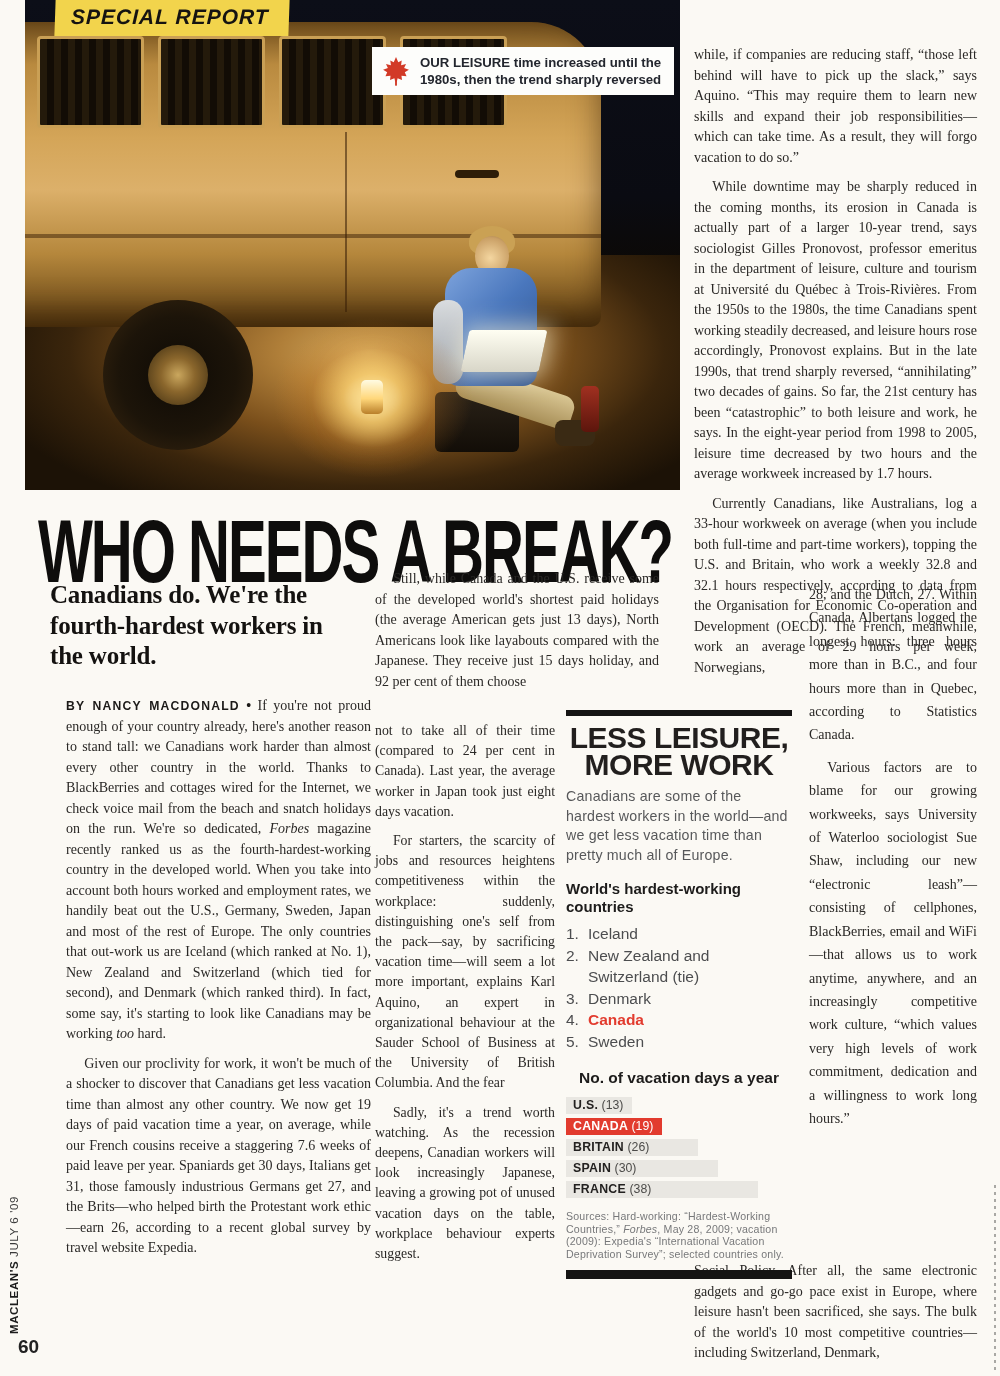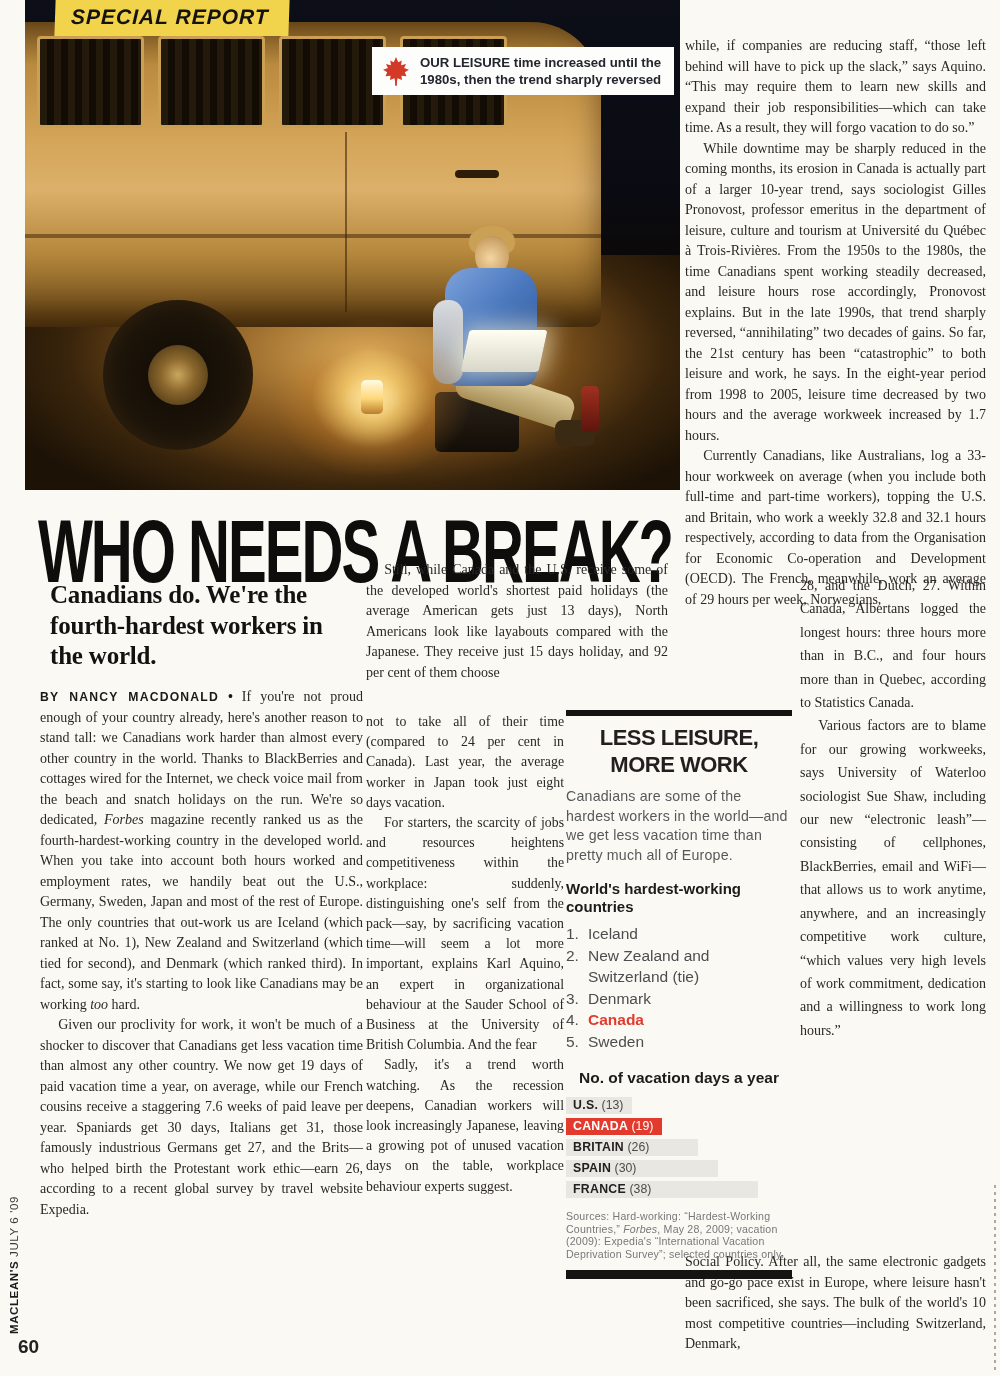--- a/index.html
+++ b/index.html
@@ -68,39 +68,39 @@
   .caption .txt{font-family:"Liberation Sans",sans-serif;font-weight:bold;font-size:13.2px;
           line-height:1.3;color:#23262e;}
 
   
   .headline{position:absolute;left:38px;top:500px;white-space:nowrap;
           font-family:"Liberation Sans",sans-serif;font-weight:bold;font-size:57px;
           letter-spacing:-2px;color:#0e0d0c;transform:scale(1.02,1.55);transform-origin:left top;}
   .deck{position:absolute;left:50px;top:580px;width:300px;font-family:"Liberation Serif",serif;
           font-weight:bold;font-size:25px;line-height:1.22;color:#141210;letter-spacing:-.2px;}
   .body{font-size:14px;line-height:20.5px;text-align:justify;color:#2a2826;}
-  .body p{margin:0;}
+  .body p{margin:9px;}
   .body p + p{text-indent:1.3em;}
   .byline{font-family:"Liberation Sans",sans-serif;font-weight:bold;font-size:12.2px;
           letter-spacing:1.2px;color:#1c1a18;}
   .bullet{font-family:"Liberation Sans",sans-serif;color:#1c1a18;}
-  .col-left{position:absolute;left:40px;top:686px;width:323px;}
+  .col-left{position:absolute;left:57px;top:686px;width:323px;}
   .col-mid-top{position:absolute;left:366px;top:560px;width:302px;}
   .col-mid-top p{text-indent:1.3em;}
   .col-mid-narrow{position:absolute;left:366px;top:712px;width:198px;font-size:13.8px;line-height:20.2px;}
   .col-mid-bottom{position:absolute;left:364px;top:1252px;width:313px;}
   .col-right{position:absolute;left:685px;top:36px;width:301px;}
   .col-right-narrow{position:absolute;left:800px;top:574px;width:186px;font-size:14px;line-height:23.4px;}
   .col-right-bottom{position:absolute;left:685px;top:1252px;width:301px;}
 
   
   .sidebar{position:absolute;left:566px;top:710px;width:226px;font-family:"Liberation Sans",sans-serif;}
   .rule{height:6px;background:#151413;}
   .rule.bottom{height:9px;margin-top:10px;}
-  .sb-title{margin-top:8px;text-align:center;font-weight:bold;font-size:22px;line-height:27px;
+  .sb-title{margin-top:8px;text-align:center;font-weight:bold;font-size:30px;line-height:27px;
           letter-spacing:-.5px;color:#221f1e;}
   .sb-intro{margin-top:9px;font-size:14.2px;line-height:19.5px;color:#57585a;letter-spacing:.2px;}
   .sb-listtitle{margin-top:15px;font-weight:bold;font-size:15px;line-height:18px;color:#1d1c1b;}
   .sb-list{margin-top:7px;font-size:15.5px;line-height:21.5px;color:#4c4d4f;}
   .rank-item{display:flex;}
   .rank-num{width:22px;flex:none;}
   .rank-label{flex:1;}
   .rank-item.red .rank-label{color:#e23b2e;font-weight:bold;}
   .sb-charttitle{margin-top:17px;text-align:center;font-weight:bold;font-size:15.5px;color:#1d1c1b;}
   .bars{margin-top:10px;}

